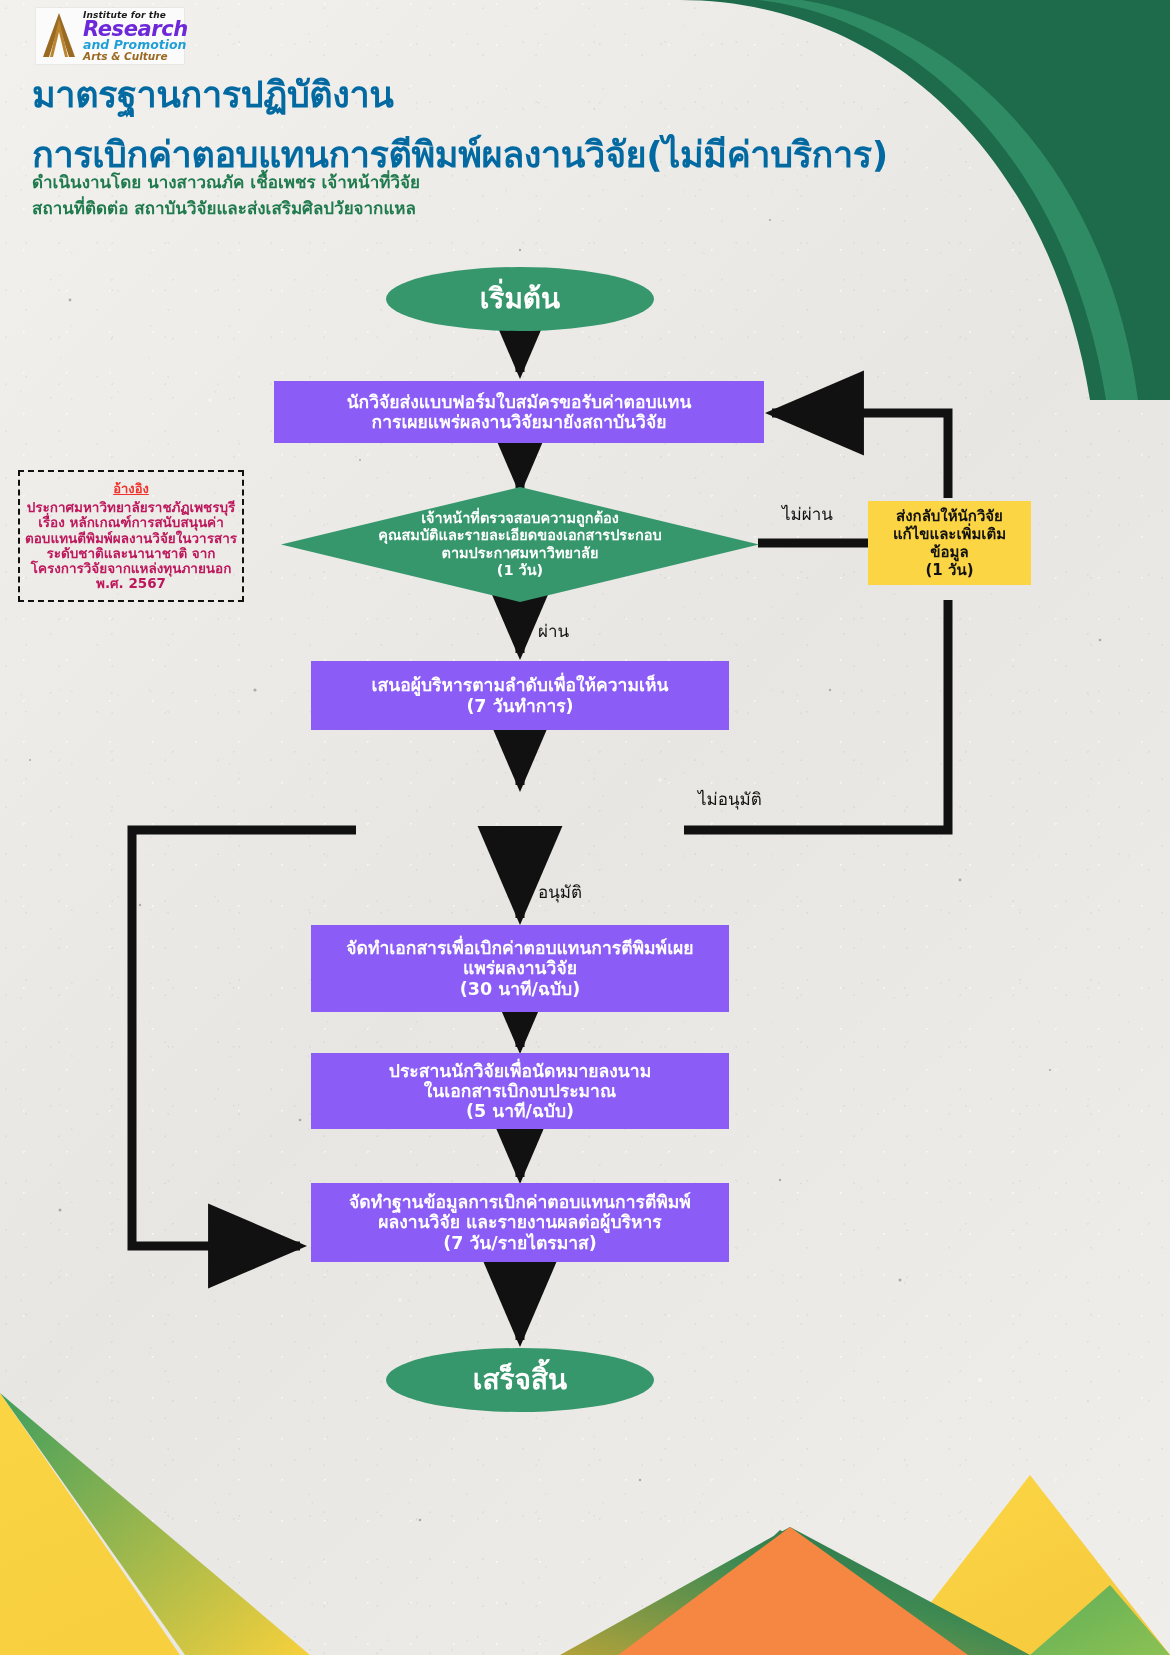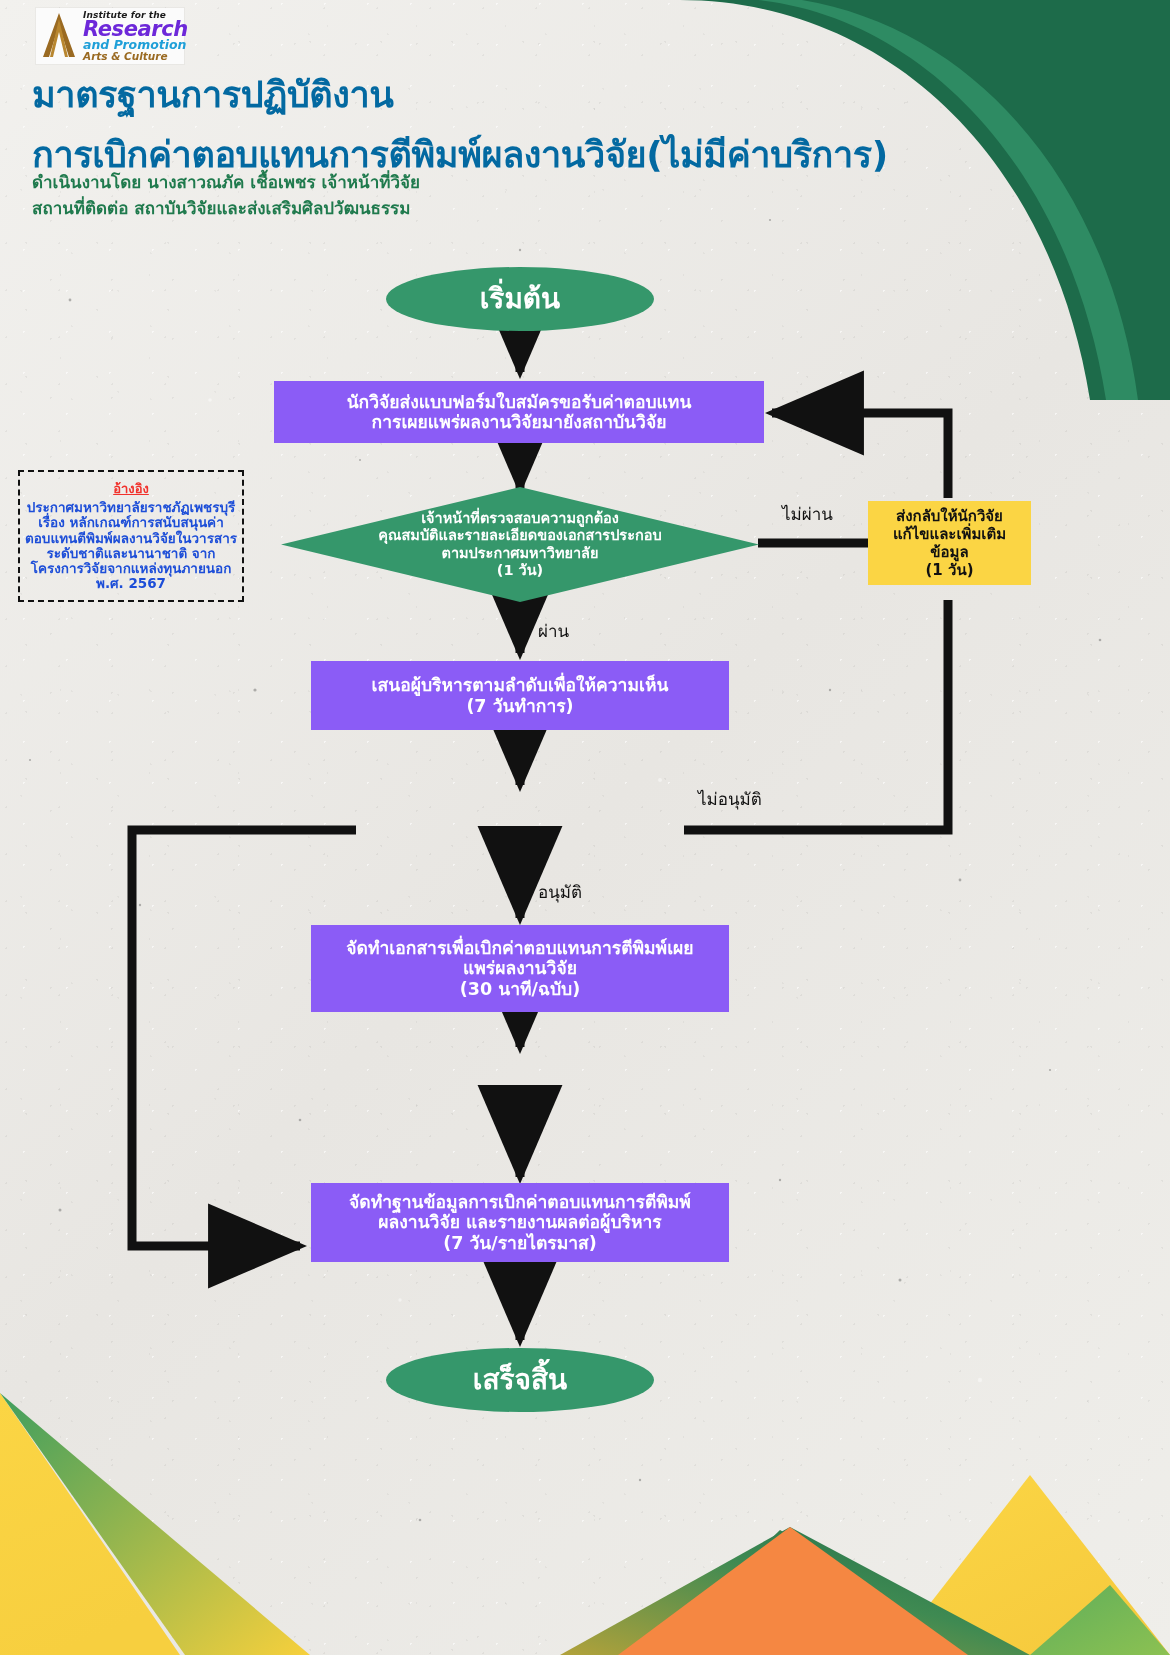--- a/index.html
+++ b/index.html
@@ -75,21 +75,21 @@
     background:transparent;
     padding:6px 4px 8px 4px;
     z-index:6;
     text-align:center;
   }
   .ref-title{
     color:#f1312b;font-weight:700;font-size:13px;text-decoration:underline;
     display:block;margin-bottom:1px;
   }
   .ref-body{
-    color:#1d4ed8;font-weight:700;font-size:13.5px;line-height:1.13;
+    color:#be185d;font-weight:700;font-size:13.5px;line-height:1.13;
     display:block;
   }
 
   
   .flow{position:absolute;inset:0;z-index:4;}
   .node{
     position:absolute;
     display:flex;align-items:center;justify-content:center;
     text-align:center;
     color:#fff;font-weight:700;
@@ -221,21 +221,21 @@
         <span class="logo-l1">Institute for the</span>
         <span class="logo-l2">Research</span>
         <span class="logo-l3">and Promotion</span>
         <span class="logo-l4">Arts &amp; Culture</span>
       </div>
     </div>
 
     <div class="title1">มาตรฐานการปฏิบัติงาน</div>
     <div class="title2">การเบิกค่าตอบแทนการตีพิมพ์ผลงานวิจัย(ไม่มีค่าบริการ)</div>
     <div class="sub1">ดำเนินงานโดย นางสาวณภัค  เชื้อเพชร เจ้าหน้าที่วิจัย</div>
-    <div class="sub2">สถานที่ติดต่อ สถาบันวิจัยและส่งเสริมศิลปวัฒนธรรม</div>
+    <div class="sub2">สถานที่ติดต่อ สถาบันวิจัยและส่งเสริมศิลปวัยจากแหล</div>
   </div>
 
   <div class="refbox">
     <span class="ref-title">อ้างอิง</span>
     <span class="ref-body">ประกาศมหาวิทยาลัยราชภัฏเพชรบุรี เรื่อง หลักเกณฑ์การสนับสนุนค่าตอบแทนตีพิมพ์ผลงานวิจัยในวารสารระดับชาติและนานาชาติ จากโครงการวิจัยจากแหล่งทุนภายนอก พ.ศ. 2567</span>
   </div>
 
   <svg class="conn" style="left:0;top:0;width:1170px;height:1655px;" viewBox="0 0 1170 1655">
     <defs>
       <marker id="arrowDown" viewBox="0 0 12 12" refX="6" refY="10" markerWidth="12" markerHeight="12" orient="auto-start-reverse">
@@ -304,20 +304,25 @@
 (7 วันทำการ)</span>
     </div>
 
 
     <div class="node process" style="left:311px;top:925px;width:418px;height:87px;white-space:pre-line;">
       <span>จัดทำเอกสารเพื่อเบิกค่าตอบแทนการตีพิมพ์เผย
 แพร่ผลงานวิจัย
 (30 นาที/ฉบับ)</span>
     </div>
 
+    <div class="node process" style="left:311px;top:1053px;width:418px;height:76px;white-space:pre-line;">
+      <span>ประสานนักวิจัยเพื่อนัดหมายลงนาม
+ในเอกสารเบิกงบประมาณ
+(5 นาที/ฉบับ)</span>
+    </div>
 
     <div class="node process" style="left:311px;top:1183px;width:418px;height:79px;white-space:pre-line;">
       <span>จัดทำฐานข้อมูลการเบิกค่าตอบแทนการตีพิมพ์
 ผลงานวิจัย และรายงานผลต่อผู้บริหาร
 (7 วัน/รายไตรมาส)</span>
     </div>
 
     <div class="node terminator" style="left:386px;top:1348px;width:268px;height:64px;">
       <span>เสร็จสิ้น</span>
     </div>

